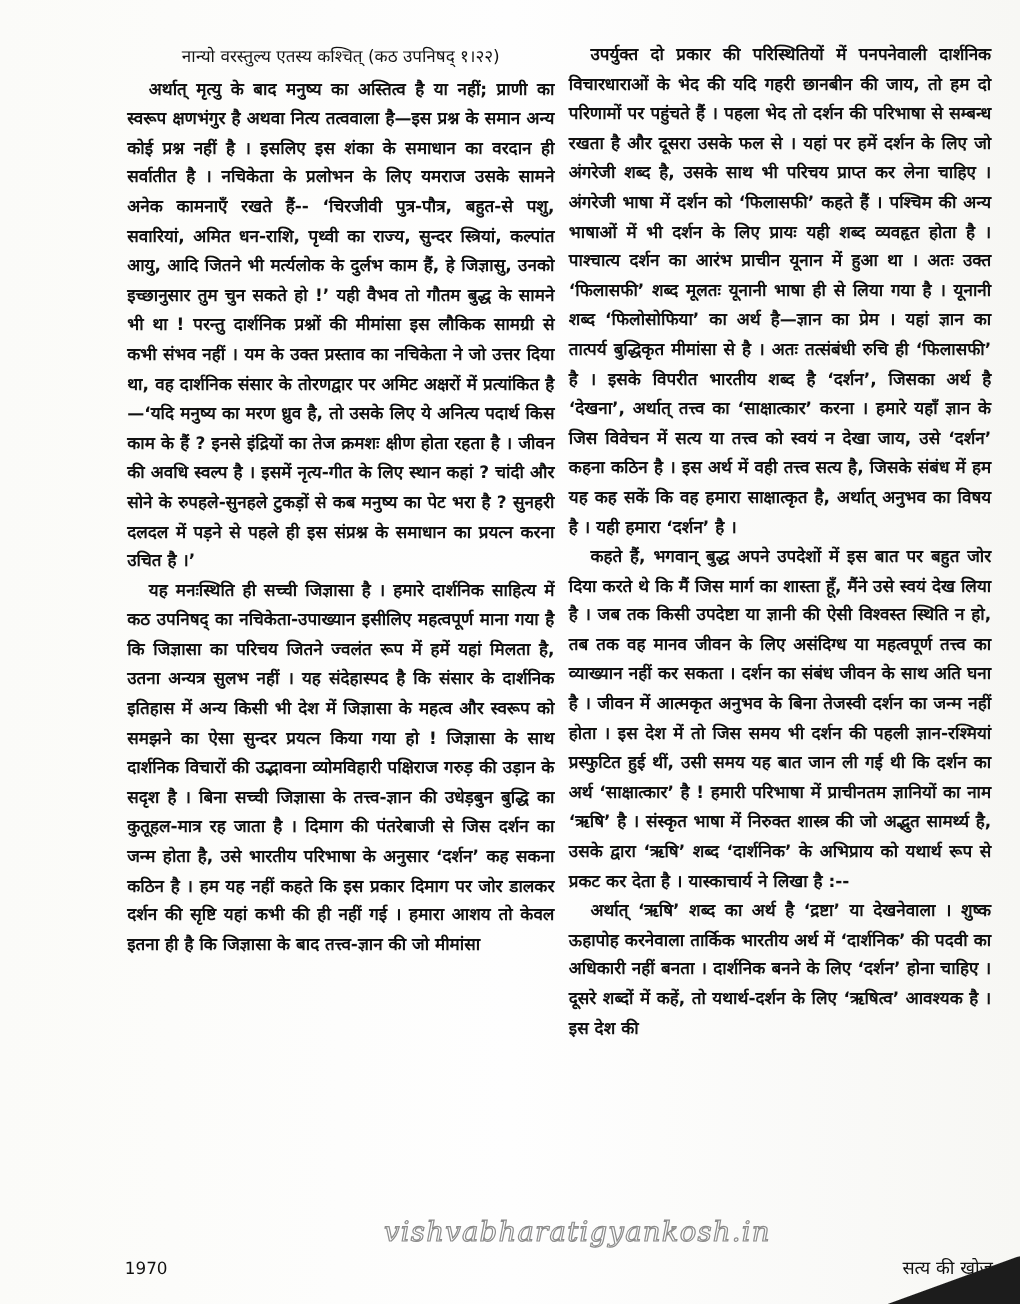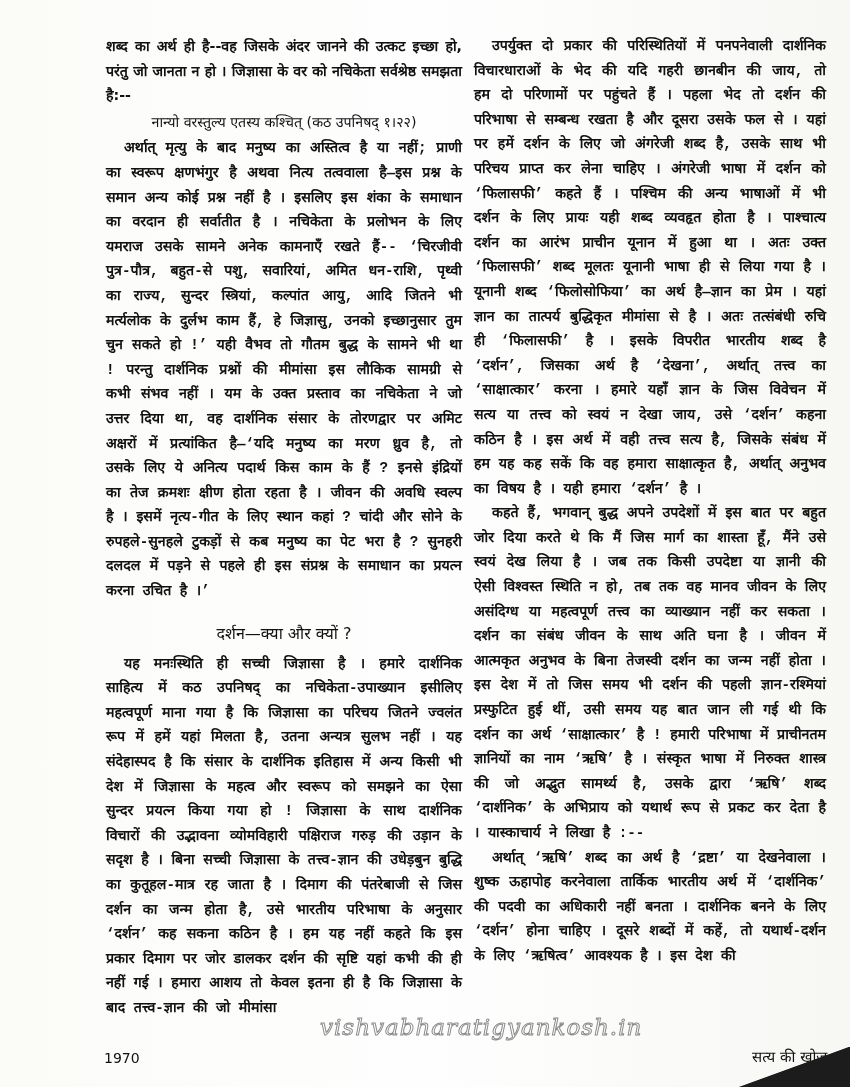--- a/index.html
+++ b/index.html
@@ -8,44 +8,42 @@
       background: #fdfdfb;
       position: relative;
       font-family: "DejaVu Sans", sans-serif;
       color: #111;
     }
     .page { position: absolute; inset: 0; background: linear-gradient(90deg,#fbfbf8 0%, #fefefe 50%, #f7f7f4 100%); }
     .col { position: absolute; top: 34px; font-size: 14.2px; line-height: 24.6px; text-align: justify; }
     .col.left { left: 106px; width: 356px; }
     .col.right { left: 474px; width: 352px; }
     .col p { margin: 0; font-weight: bold; }
-    .col p.indent { text-indent: 18px; font-family: Liberation Mono, monospace; }
+    .col p.indent { text-indent: 18px; }
     .col p.quote { text-align: center; font-weight: normal; margin: 2px 0; }
     .col h2 { margin: 16px 0 4px; font-size: 16px; font-weight: normal; text-align: center; line-height: 28px; }
     .folio-left { position: absolute; left: 104px; top: 1050px; font-size: 14px; }
     .folio-right { position: absolute; left: 752px; top: 1046px; font-size: 15px; }
     .watermark {
       position: absolute; left: 320px; top: 1014px; font-size: 23px; letter-spacing: 1px;
       font-family: "DejaVu Serif", serif; font-style: italic; color: transparent;
       -webkit-text-stroke: 1px #777; opacity: 0.85; white-space: nowrap;
     }
     .shadow-corner {
       position: absolute; right: 0; bottom: 0; width: 140px; height: 40px;
       background: linear-gradient(160deg, transparent 55%, #1c1c1c 56%);
     }
   </style>
 </head>
 <body>
 
 <div class="page">
   <div class="col left">
-    <p>शब्द का अर्थ ही है--वह जिसके अंदर जानने की उत्कट इच्छा हो, परंतु जो जानता न हो । जिज्ञासा के वर को नचिकेता सर्वश्रेष्ठ समझता है:--</p>
     <p class="quote">नान्यो वरस्तुल्य एतस्य कश्चित् (कठ उपनिषद् १।२२)</p>
     <p class="indent">अर्थात् मृत्यु के बाद मनुष्य का अस्तित्व है या नहीं; प्राणी का स्वरूप क्षणभंगुर है अथवा नित्य तत्ववाला है—इस प्रश्न के समान अन्य कोई प्रश्न नहीं है । इसलिए इस शंका के समाधान का वरदान ही सर्वातीत है । नचिकेता के प्रलोभन के लिए यमराज उसके सामने अनेक कामनाएँ रखते हैं-- ‘चिरजीवी पुत्र-पौत्र, बहुत-से पशु, सवारियां, अमित धन-राशि, पृथ्वी का राज्य, सुन्दर स्त्रियां, कल्पांत आयु, आदि जितने भी मर्त्यलोक के दुर्लभ काम हैं, हे जिज्ञासु, उनको इच्छानुसार तुम चुन सकते हो !’ यही वैभव तो गौतम बुद्ध के सामने भी था ! परन्तु दार्शनिक प्रश्नों की मीमांसा इस लौकिक सामग्री से कभी संभव नहीं । यम के उक्त प्रस्ताव का नचिकेता ने जो उत्तर दिया था, वह दार्शनिक संसार के तोरणद्वार पर अमिट अक्षरों में प्रत्यांकित है—‘यदि मनुष्य का मरण ध्रुव है, तो उसके लिए ये अनित्य पदार्थ किस काम के हैं ? इनसे इंद्रियों का तेज क्रमशः क्षीण होता रहता है । जीवन की अवधि स्वल्प है । इसमें नृत्य-गीत के लिए स्थान कहां ? चांदी और सोने के रुपहले-सुनहले टुकड़ों से कब मनुष्य का पेट भरा है ? सुनहरी दलदल में पड़ने से पहले ही इस संप्रश्न के समाधान का प्रयत्न करना उचित है ।’</p>
-    <h2>दर्शन—क्या और क्यों ?</h2>
     <p class="indent">यह मनःस्थिति ही सच्ची जिज्ञासा है । हमारे दार्शनिक साहित्य में कठ उपनिषद् का नचिकेता-उपाख्यान इसीलिए महत्वपूर्ण माना गया है कि जिज्ञासा का परिचय जितने ज्वलंत रूप में हमें यहां मिलता है, उतना अन्यत्र सुलभ नहीं । यह संदेहास्पद है कि संसार के दार्शनिक इतिहास में अन्य किसी भी देश में जिज्ञासा के महत्व और स्वरूप को समझने का ऐसा सुन्दर प्रयत्न किया गया हो ! जिज्ञासा के साथ दार्शनिक विचारों की उद्भावना व्योमविहारी पक्षिराज गरुड़ की उड़ान के सदृश है । बिना सच्ची जिज्ञासा के तत्त्व-ज्ञान की उधेड़बुन बुद्धि का कुतूहल-मात्र रह जाता है । दिमाग की पंतरेबाजी से जिस दर्शन का जन्म होता है, उसे भारतीय परिभाषा के अनुसार ‘दर्शन’ कह सकना कठिन है । हम यह नहीं कहते कि इस प्रकार दिमाग पर जोर डालकर दर्शन की सृष्टि यहां कभी की ही नहीं गई । हमारा आशय तो केवल इतना ही है कि जिज्ञासा के बाद तत्त्व-ज्ञान की जो मीमांसा</p>
   </div>
 
   <div class="col right">
     <p class="indent">उपर्युक्त दो प्रकार की परिस्थितियों में पनपनेवाली दार्शनिक विचारधाराओं के भेद की यदि गहरी छानबीन की जाय, तो हम दो परिणामों पर पहुंचते हैं । पहला भेद तो दर्शन की परिभाषा से सम्बन्ध रखता है और दूसरा उसके फल से । यहां पर हमें दर्शन के लिए जो अंगरेजी शब्द है, उसके साथ भी परिचय प्राप्त कर लेना चाहिए । अंगरेजी भाषा में दर्शन को ‘फिलासफी’ कहते हैं । पश्चिम की अन्य भाषाओं में भी दर्शन के लिए प्रायः यही शब्द व्यवहृत होता है । पाश्चात्य दर्शन का आरंभ प्राचीन यूनान में हुआ था । अतः उक्त ‘फिलासफी’ शब्द मूलतः यूनानी भाषा ही से लिया गया है । यूनानी शब्द ‘फिलोसोफिया’ का अर्थ है—ज्ञान का प्रेम । यहां ज्ञान का तात्पर्य बुद्धिकृत मीमांसा से है । अतः तत्संबंधी रुचि ही ‘फिलासफी’ है । इसके विपरीत भारतीय शब्द है ‘दर्शन’, जिसका अर्थ है ‘देखना’, अर्थात् तत्त्व का ‘साक्षात्कार’ करना । हमारे यहाँ ज्ञान के जिस विवेचन में सत्य या तत्त्व को स्वयं न देखा जाय, उसे ‘दर्शन’ कहना कठिन है । इस अर्थ में वही तत्त्व सत्य है, जिसके संबंध में हम यह कह सकें कि वह हमारा साक्षात्कृत है, अर्थात् अनुभव का विषय है । यही हमारा ‘दर्शन’ है ।</p>
     <p class="indent">कहते हैं, भगवान् बुद्ध अपने उपदेशों में इस बात पर बहुत जोर दिया करते थे कि मैं जिस मार्ग का शास्ता हूँ, मैंने उसे स्वयं देख लिया है । जब तक किसी उपदेष्टा या ज्ञानी की ऐसी विश्वस्त स्थिति न हो, तब तक वह मानव जीवन के लिए असंदिग्ध या महत्वपूर्ण तत्त्व का व्याख्यान नहीं कर सकता । दर्शन का संबंध जीवन के साथ अति घना है । जीवन में आत्मकृत अनुभव के बिना तेजस्वी दर्शन का जन्म नहीं होता । इस देश में तो जिस समय भी दर्शन की पहली ज्ञान-रश्मियां प्रस्फुटित हुई थीं, उसी समय यह बात जान ली गई थी कि दर्शन का अर्थ ‘साक्षात्कार’ है ! हमारी परिभाषा में प्राचीनतम ज्ञानियों का नाम ‘ऋषि’ है । संस्कृत भाषा में निरुक्त शास्त्र की जो अद्भुत सामर्थ्य है, उसके द्वारा ‘ऋषि’ शब्द ‘दार्शनिक’ के अभिप्राय को यथार्थ रूप से प्रकट कर देता है । यास्काचार्य ने लिखा है :--</p>
     <p class="indent">अर्थात् ‘ऋषि’ शब्द का अर्थ है ‘द्रष्टा’ या देखनेवाला । शुष्क ऊहापोह करनेवाला तार्किक भारतीय अर्थ में ‘दार्शनिक’ की पदवी का अधिकारी नहीं बनता । दार्शनिक बनने के लिए ‘दर्शन’ होना चाहिए । दूसरे शब्दों में कहें, तो यथार्थ-दर्शन के लिए ‘ऋषित्व’ आवश्यक है । इस देश की</p>
   </div>
 
   <div class="watermark">vishvabharatigyankosh.in</div>

